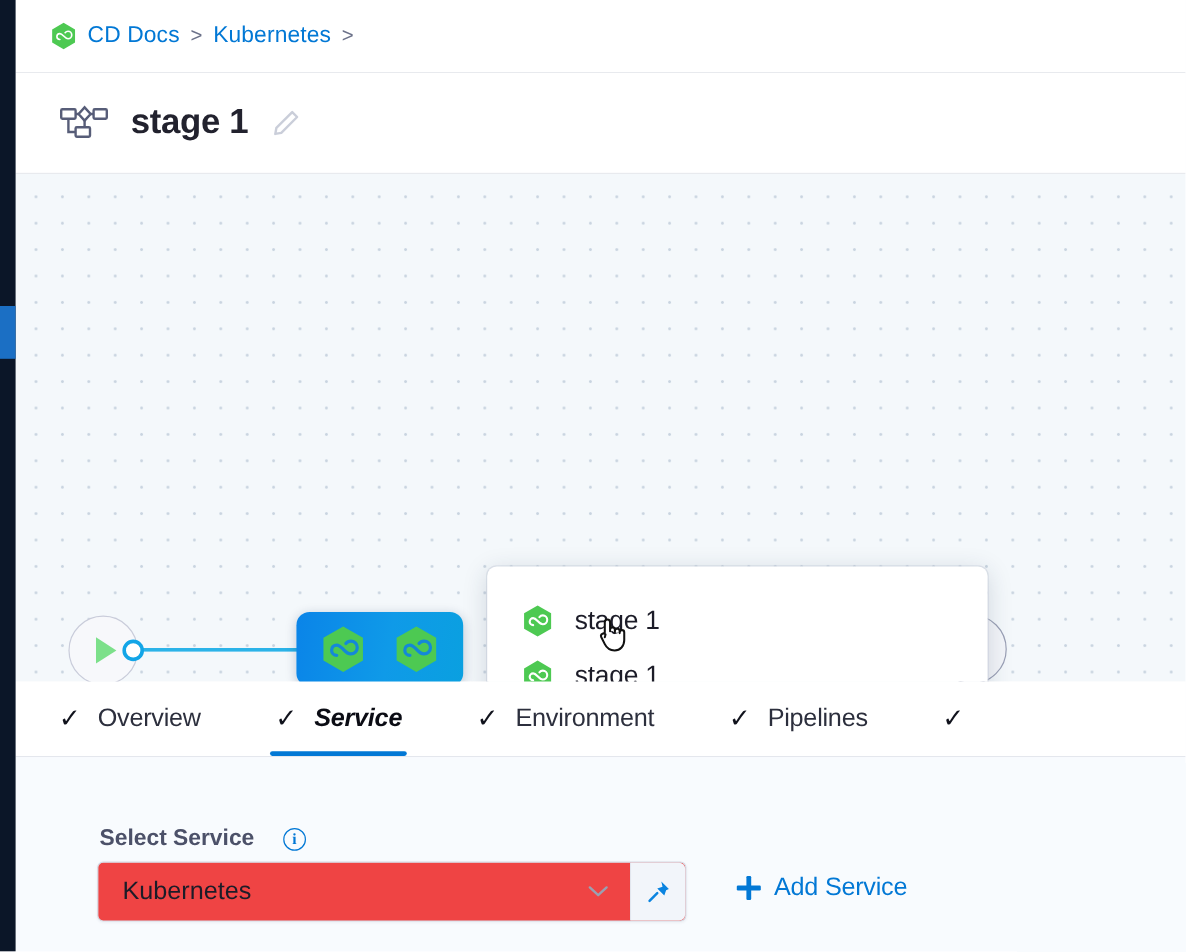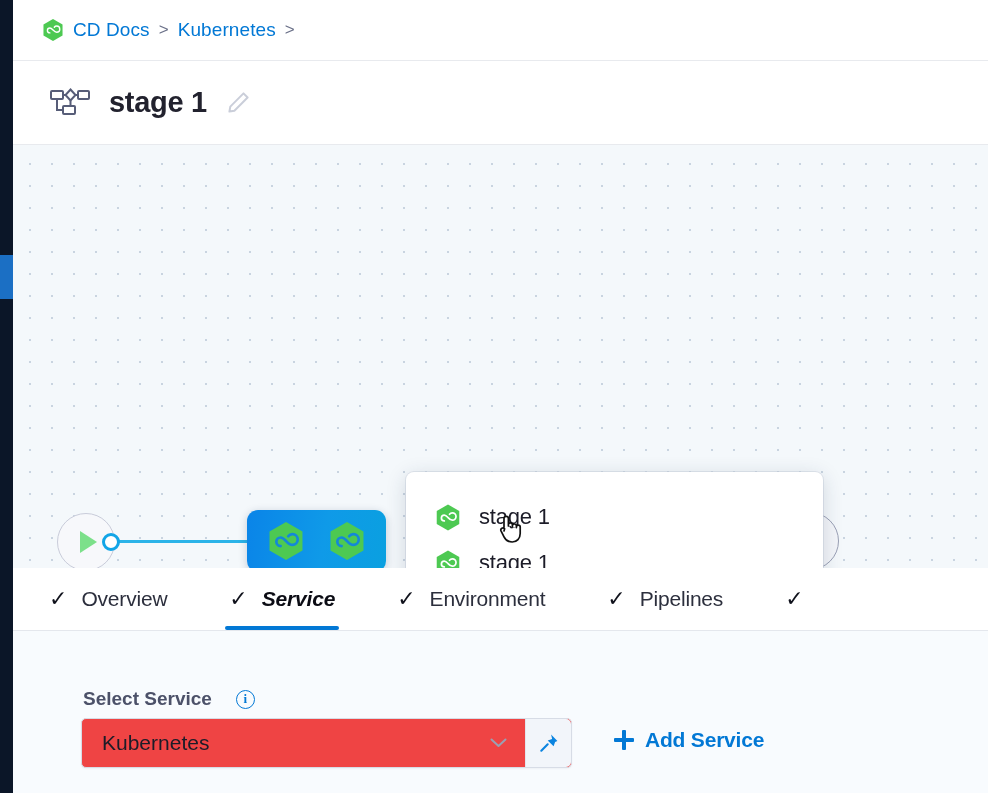--- a/index.html
+++ b/index.html
@@ -179,21 +179,21 @@
   }
   .plus-glyph {
     position: relative; width: 20px; height: 20px;
   }
   .plus-glyph::before, .plus-glyph::after {
     content: ""; position: absolute; background: #0278d5; border-radius: 1px;
   }
   .plus-glyph::before { left: 0; top: 7.5px; width: 20px; height: 4px; }
   .plus-glyph::after { top: 0; left: 7.5px; width: 4px; height: 20px; }
   .add-service-label {
-    font-size: 21px; font-weight: bold; color: #0278d5; letter-spacing: -.2px;
+    font-size: 21px; font-weight: normal; color: #0278d5; letter-spacing: -.2px;
   }
 </style>
 </head>
 <body>
 
 <div id="app">
 
   <div class="left-rail"></div>
   <div class="left-rail-accent"></div>
 

